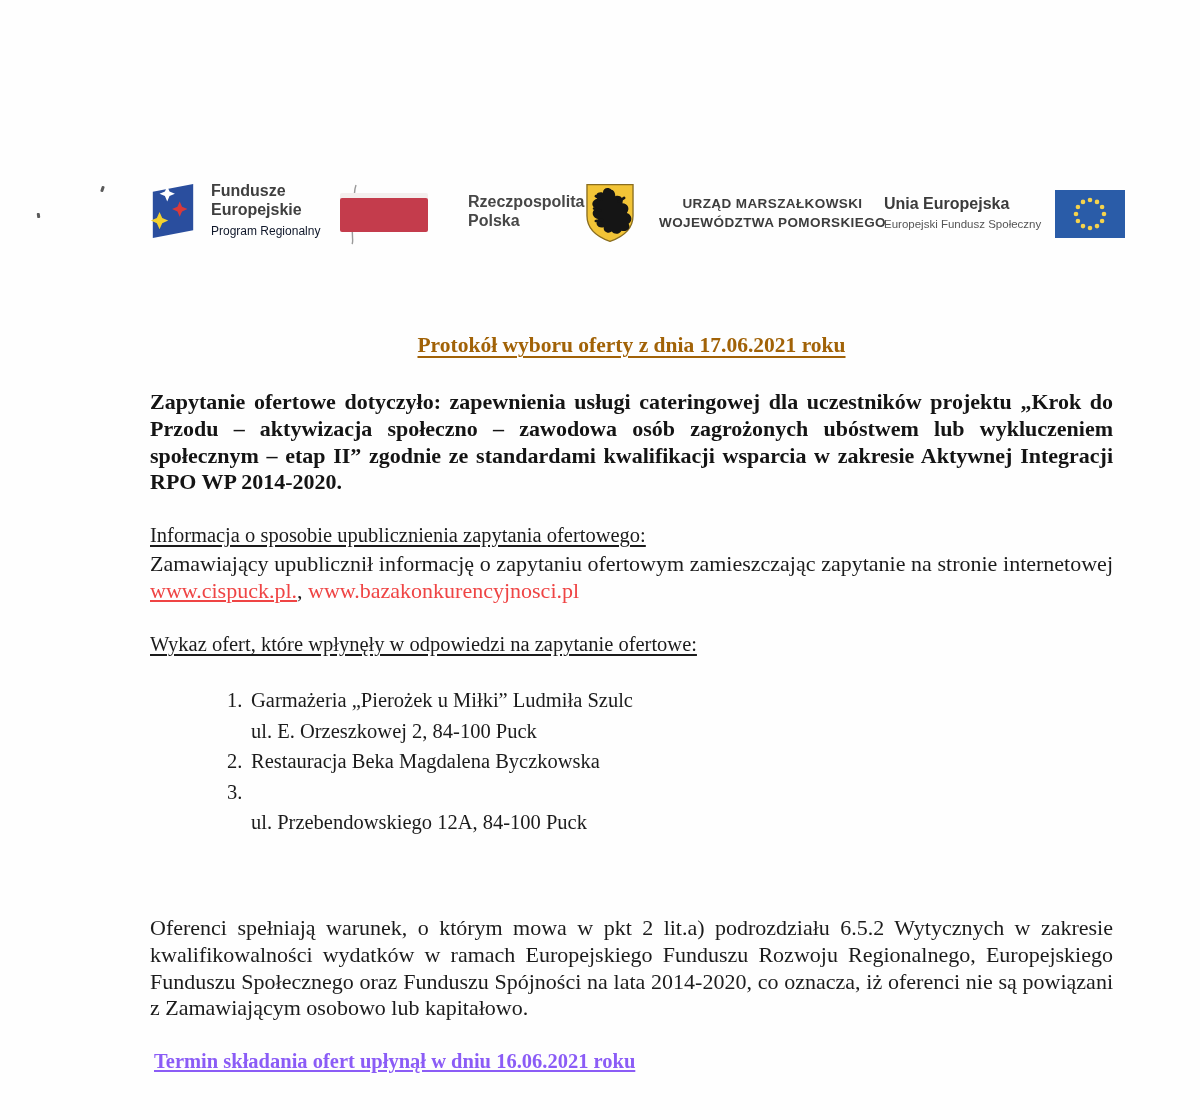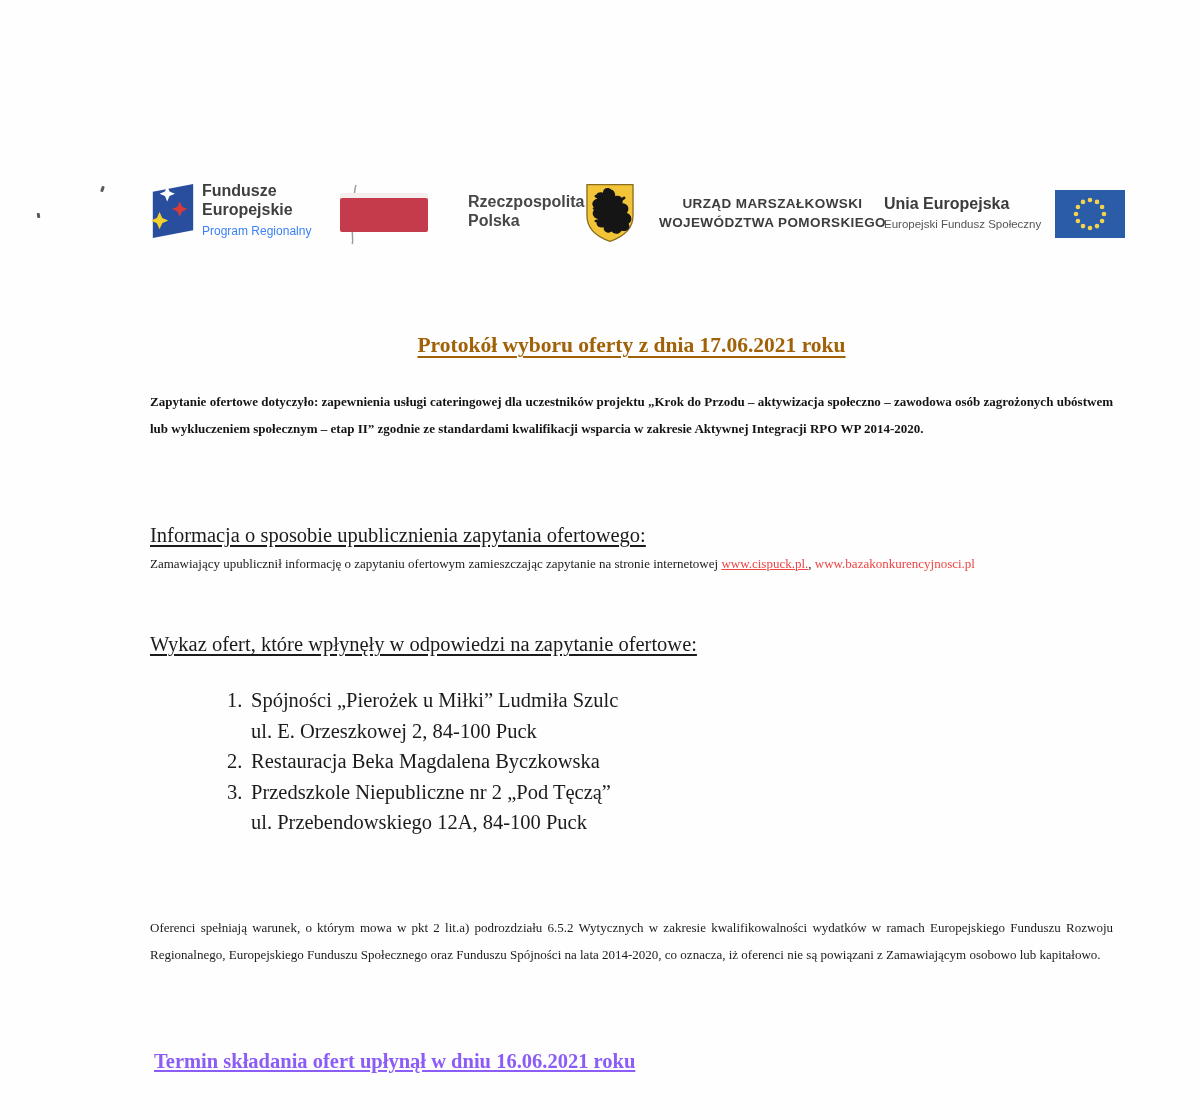--- a/index.html
+++ b/index.html
@@ -4,26 +4,26 @@
 <style>
   * { margin:0; padding:0; box-sizing:border-box; }
   html,body { background:#ffffff; }
   .page {
     position:relative; width:1200px; height:1120px;
     background:#fefefe; overflow:hidden;
     font-family:"Liberation Serif","DejaVu Serif",serif;
     color:#1b1b1b;
   }
   
-  .logo { position:absolute; display:flex; align-items:center; gap:4px;
+  .logo { position:absolute; display:flex; align-items:center; gap:13px;
           font-family:"Liberation Sans","DejaVu Sans",sans-serif; }
   .logo-fe { left:148px; top:180px; }
   .logo-fe .txt { line-height:19px; }
   .logo-fe .t { font-size:16px; font-weight:bold; color:#3f3f3f; }
-  .logo-fe .s { font-size:12px; color:#3b82f6; margin-top:3px; }
+  .logo-fe .s { font-size:12px; color:#0f172a; margin-top:3px; }
   .logo-rp { left:340px; top:190px; gap:40px; }
   .flag-pl { width:88px; height:34px; background:#c43c4c; border-radius:2px;
              box-shadow:0 -5px 0 0 #f4efee; margin-top:8px; }
   .logo-rp .t { font-size:16px; font-weight:bold; color:#474747; line-height:19px; }
   .logo-um { left:583px; top:182px; gap:22px; }
   .logo-um .txt { text-align:center; font-size:13.5px; font-weight:600;
                   color:#3d3d3d; letter-spacing:.4px; line-height:19px; }
   .logo-ue { left:884px; top:190px; gap:14px; }
   .logo-ue .txt { text-align:left; line-height:18px; }
   .logo-ue .t { font-size:16px; font-weight:bold; color:#3b3b3b; }
@@ -31,21 +31,21 @@
   
   .speck { position:absolute; background:#5a5a5a; border-radius:1px; }
   .speck1 { left:101px; top:186px; width:3px; height:6px; transform:rotate(18deg); }
   .speck2 { left:37px; top:213px; width:3px; height:5px; transform:rotate(-8deg); }
   .squiggle { position:absolute; left:344px; top:183px; }
   
   .content { position:absolute; left:150px; top:0; width:963px; }
   .doc-title { position:absolute; top:333px; left:0; width:100%;
     text-align:center; font-size:21.5px; font-weight:bold;
     text-decoration:underline; text-underline-offset:4px; color:#a16207; }
-  .para { position:absolute; left:0; width:100%; font-size:13px;
+  .para { position:absolute; left:0; width:100%; font-size:22px;
           line-height:26.8px; text-align:justify; }
   .p1 { top:389px; font-weight:bold; color:#141414; }
   .heading { position:absolute; left:0; font-size:20.5px;
     text-decoration:underline; text-underline-offset:3px; }
   .h-pub { top:524px;text-decoration:underline; }
   .p2 { top:551px; }
   .h-wykaz { top:633px; }
   a.doclink { color:#ef4444; text-decoration:none; cursor:pointer; }
   a.doclink.u { text-decoration:underline; }
   .offers { position:absolute; top:685px; left:77px; font-size:20.5px; line-height:30.5px; }
@@ -134,34 +134,33 @@
     <div class="heading h-pub">Informacja o sposobie upublicznienia zapytania ofertowego:</div>
 
     <p class="para p2"><span>Zamawiający upublicznił informację o zapytaniu ofertowym zamieszczając zapytanie na stronie internetowej </span><a class="doclink u">www.cispuck.pl.</a><span>, </span><a class="doclink">www.bazakonkurencyjnosci.pl</a></p>
 
     <div class="heading h-wykaz">Wykaz ofert, które wpłynęły w odpowiedzi na zapytanie ofertowe:</div>
 
     <div class="offers">
       <div class="offer">
         <div class="offer-line">
           <span class="offer-num">1.</span>
-          <span class="offer-name">Spójności „Pierożek u Miłki” Ludmiła Szulc</span>
+          <span class="offer-name">Garmażeria „Pierożek u Miłki” Ludmiła Szulc</span>
         </div>
         <div class="offer-addr">ul. E. Orzeszkowej 2, 84-100 Puck</div>
       </div>
       <div class="offer">
         <div class="offer-line">
           <span class="offer-num">2.</span>
           <span class="offer-name">Restauracja Beka Magdalena Byczkowska</span>
         </div>
       </div>
       <div class="offer">
         <div class="offer-line">
           <span class="offer-num">3.</span>
-          <span class="offer-name">Przedszkole Niepubliczne nr 2 „Pod Tęczą”</span>
         </div>
         <div class="offer-addr">ul. Przebendowskiego 12A, 84-100 Puck</div>
       </div>
     </div>
 
     <p class="para p3">Oferenci spełniają warunek, o którym mowa w pkt 2 lit.a) podrozdziału 6.5.2 Wytycznych w zakresie kwalifikowalności wydatków w ramach Europejskiego Funduszu Rozwoju Regionalnego, Europejskiego Funduszu Społecznego oraz Funduszu Spójności na lata 2014-2020, co oznacza, iż oferenci nie są powiązani z Zamawiającym osobowo lub kapitałowo.</p>
 
     <div class="closing">Termin składania ofert upłynął w dniu 16.06.2021 roku</div>
 
   </div>

